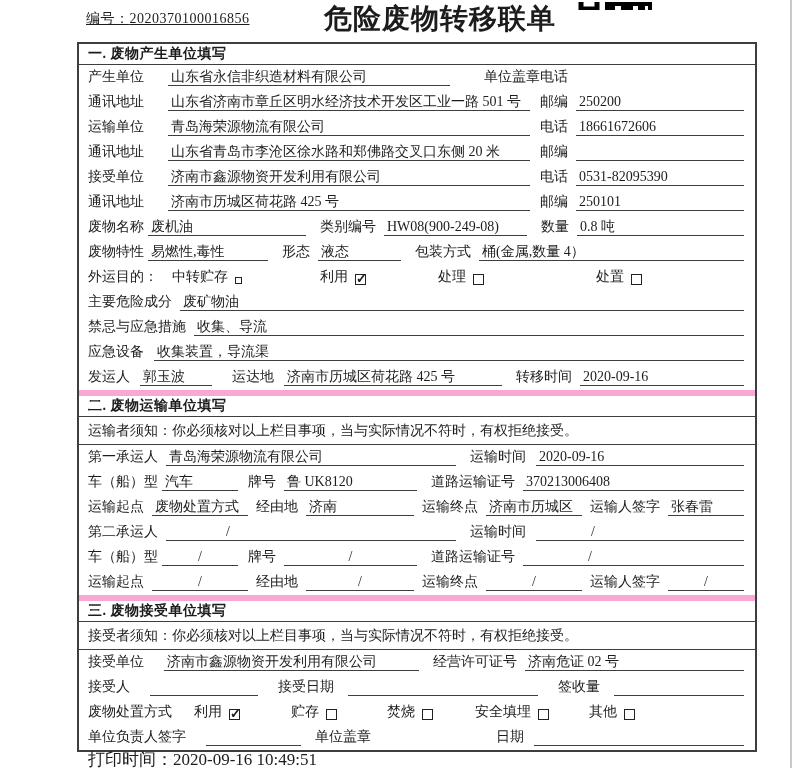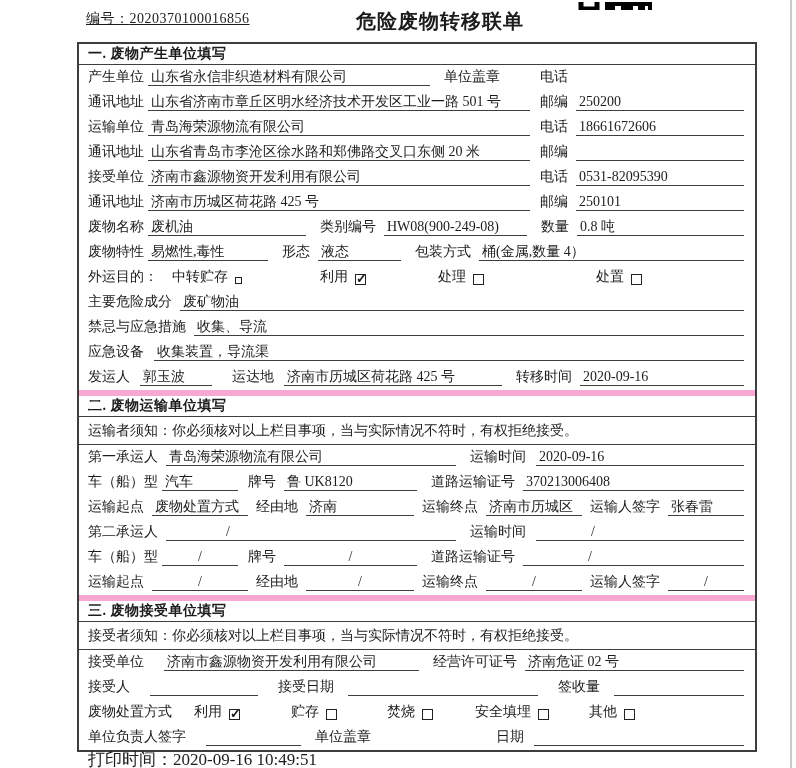--- a/index.html
+++ b/index.html
@@ -2,39 +2,39 @@
 <html><head>
 <meta charset="utf-8">
 <style>
   * { margin:0; padding:0; box-sizing:border-box; }
   html,body { width:796px; height:768px; background:#ffffff; overflow:hidden; }
   body { font-family:"Liberation Serif","DejaVu Serif",serif; color:#1c1c1c; font-size:14px; position:relative; }
 
   .page-edge { position:absolute; left:790px; top:0; width:2px; height:768px; background:#c9c9c9; }
 
   .doc-no { position:absolute; left:86px; top:10px; font-size:14px; letter-spacing:.5px;text-decoration:underline; }
-  .doc-title { position:absolute; left:50%; top:8px; transform:translateX(-50%); margin-left:42px;
-               font-size:20px; font-weight:bold; letter-spacing:1px; white-space:nowrap; }
+  .doc-title { position:absolute; left:50%; top:0; transform:translateX(-50%); margin-left:42px;
+               font-size:28px; font-weight:bold; letter-spacing:1px; white-space:nowrap; }
   .qr-frag { position:absolute; left:578px; top:0; width:76px; height:10px; overflow:hidden; }
 
   .form { position:absolute; left:77px; top:42px; width:680px; border:2px solid #3e3e3e; background:#fff; }
 
   .sec-h { font-weight:bold; font-size:14px; padding:2px 8px 2px 9px; line-height:16px;
            border-bottom:1px solid #3e3e3e; letter-spacing:.5px; }
   .sec-h.mid { border-top:6px solid #f9a8d4; }
 
   .row { display:flex; align-items:flex-end; height:25px; padding:0 11px 4px 9px; }
   .row.notice { height:28px; border-bottom:1px solid #3e3e3e; align-items:center; padding-bottom:0; }
 
   .lbl { white-space:nowrap; flex:none; }
   .val { border-bottom:1px solid #3e3e3e; padding:0 3px; min-height:17px; line-height:17px;
          white-space:nowrap; overflow:hidden; flex:none; }
   .val.fill { flex:1 1 auto; }
   .val.ctr { text-align:center; }
-  .leftcol { width:452px; flex:none; display:flex; align-items:center; }
+  .leftcol { width:452px; flex:none; display:flex; align-items:center;gap:20px; }
   .leftcol .val.fill { flex:1 1 auto; margin-right:10px; }
   .gap4 { margin-left:4px; } .gap8 { margin-left:8px; } .gap10 { margin-left:10px; }
   .gap14 { margin-left:14px; } .gap20 { margin-left:20px; }
 
   .cb { position:relative; display:inline-block; width:11px; height:11px; border:1px solid #222;
         margin-left:7px; margin-bottom:1px; flex:none; }
   .cb.sm { width:7px; height:7px; margin-bottom:2px; }
   .cb.checked::after { content:"\2713"; position:absolute; left:0px; top:-4px; font-size:13px; font-weight:bold; }
   .opt { display:flex; align-items:flex-end; }
 

